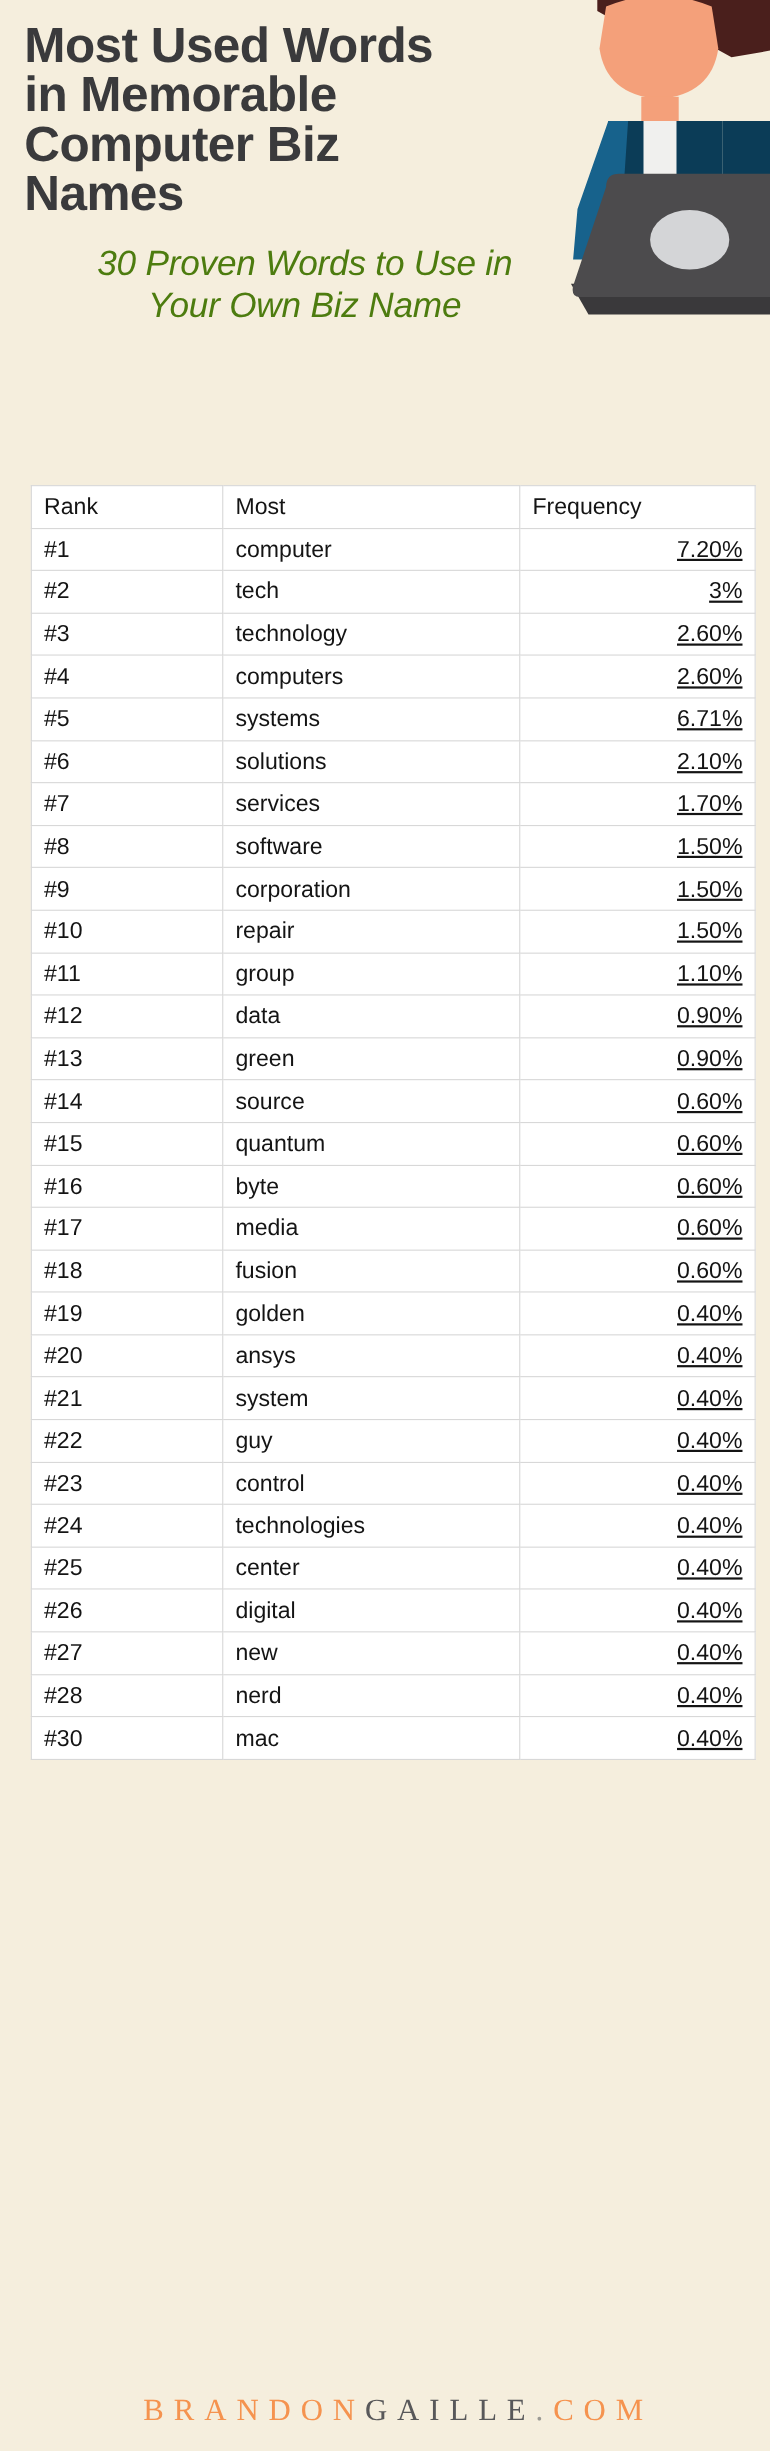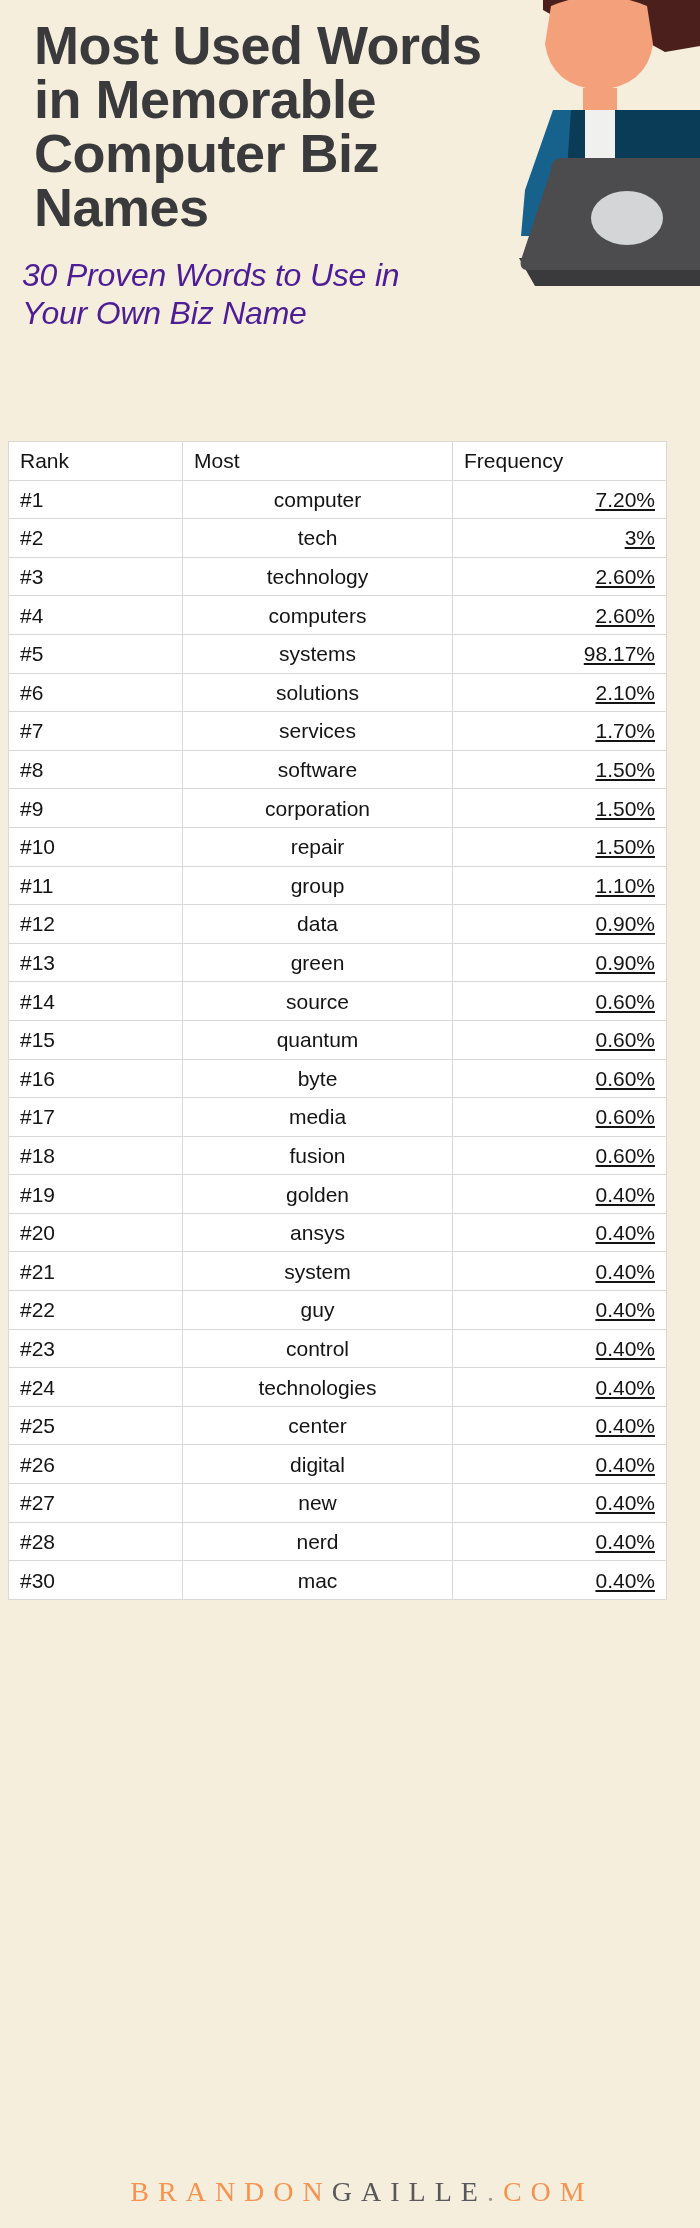--- a/index.html
+++ b/index.html
@@ -45,44 +45,44 @@
 
   .title-block {
     position: absolute;
     left: 22px;
     top: 18px;
     width: 510px;
     z-index: 3;
   }
 
   .title {
-    font-size: 54px;
+    font-size: 45px;
     line-height: 1.0;
     font-weight: bold;
     color: #3a3a3c;
     letter-spacing: -0.5px;
     white-space: pre-line;
-    margin-left: 12px;
   }
 
   .subtitle {
     margin-top: 23px;
     font-size: 32px;
     line-height: 1.18;
     font-style: italic;
     font-weight: normal;
-    color: #4c1d95;
+    color: #4d7c0f;
     letter-spacing: -0.2px;
     white-space: pre-line;
+    text-align: center;
   }
 
   
   .table-wrap {
     position: absolute;
-    left: 8px;
+    left: 28px;
     top: 441px;
     width: 658px;
   }
 
   table.words {
     width: 658px;
     border-collapse: collapse;
     background: #ffffff;
     table-layout: fixed;
   }
@@ -101,21 +101,21 @@
     font-weight: normal;
     vertical-align: middle;
     background: #ffffff;
     line-height: 1;
   }
 
   table.words th { text-align: left; }
   table.words th.freq-head { text-align: left; }
 
   table.words td.rank { text-align: left; }
-  table.words td.word { text-align: center; }
+  table.words td.word { text-align: left; }
   table.words td.freq { text-align: right; text-decoration: underline; }
 
   
   .footer {
     position: absolute;
     left: 0;
     bottom: 20px;
     width: 700px;
     text-align: center;
     font-family: "Liberation Serif", serif;
@@ -203,21 +203,21 @@
             <td class="freq">2.60%</td>
           </tr>
           <tr>
             <td class="rank">#4</td>
             <td class="word">computers</td>
             <td class="freq">2.60%</td>
           </tr>
           <tr>
             <td class="rank">#5</td>
             <td class="word">systems</td>
-            <td class="freq">98.17%</td>
+            <td class="freq">6.71%</td>
           </tr>
           <tr>
             <td class="rank">#6</td>
             <td class="word">solutions</td>
             <td class="freq">2.10%</td>
           </tr>
           <tr>
             <td class="rank">#7</td>
             <td class="word">services</td>
             <td class="freq">1.70%</td>

